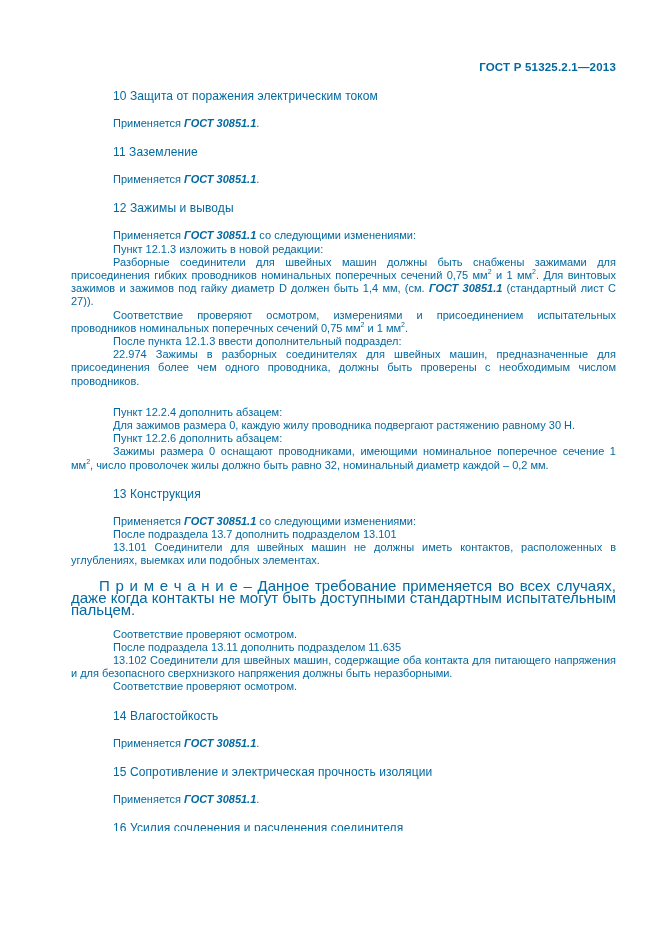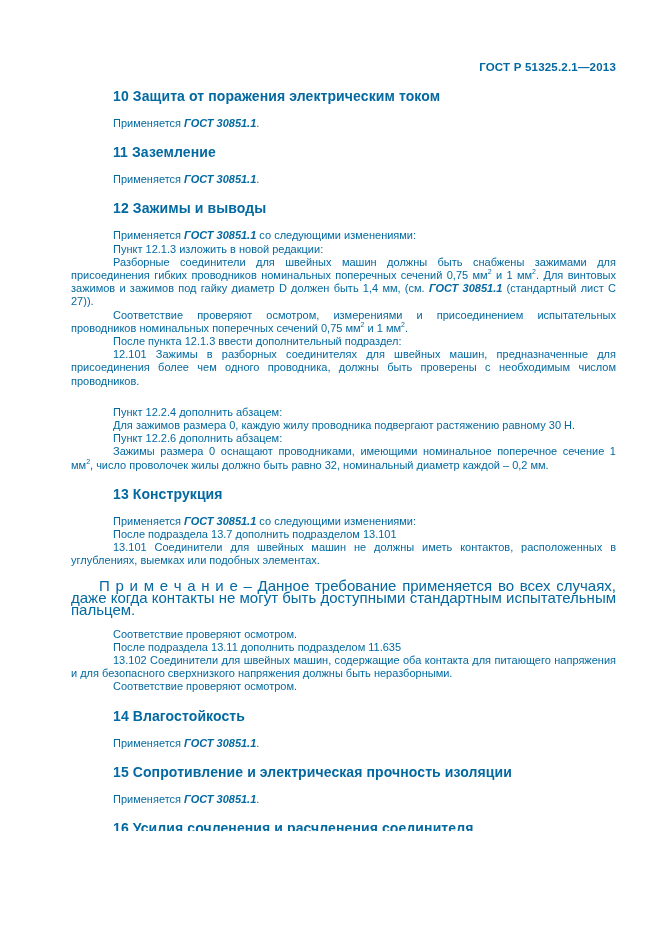--- a/index.html
+++ b/index.html
@@ -16,22 +16,22 @@
     margin-left: 36px;
   }
   .doc-header {
     font-size: 11.5px;
     font-weight: bold;
     line-height: 13px;
     text-align: right;
     letter-spacing: 0.2px;
   }
   .sec-heading {
-    font-size: 14px;
-    font-weight: bold;
+    font-size: 12px;
+    font-weight: normal;
     line-height: 15px;
     margin: 15px 0 13px 42px;
     letter-spacing: 0.1px;
   }
   .para {
     font-size: 11px;
     line-height: 13.2px;
     margin: 0;
     text-align: justify;
     text-indent: 42px;
@@ -73,21 +73,21 @@
         <h2 class="sec-heading">11 Заземление</h2>
         <p class="para"><span>Применяется  </span><em>ГОСТ 30851.1</em><span>.</span></p>
       </section>
       <section>
         <h2 class="sec-heading">12 Зажимы и выводы</h2>
         <p class="para"><span>Применяется  </span><em>ГОСТ 30851.1</em><span> со следующими изменениями:</span></p>
         <p class="para"><span>Пункт 12.1.3 изложить в новой редакции:</span></p>
         <p class="para"><span>Разборные соединители для швейных машин должны быть снабжены зажимами для присоединения гибких проводников номинальных поперечных сечений 0,75 мм</span><sup>2</sup><span> и 1 мм</span><sup>2</sup><span>. Для винтовых зажимов и зажимов под гайку диаметр D должен быть 1,4 мм, (см. </span><em>ГОСТ 30851.1</em><span> (стандартный лист С 27)).</span></p>
         <p class="para"><span>Соответствие проверяют осмотром, измерениями и присоединением испытательных проводников номинальных поперечных сечений 0,75 мм</span><sup>2</sup><span> и 1 мм</span><sup>2</sup><span>.</span></p>
         <p class="para"><span>После пункта 12.1.3 ввести дополнительный подраздел:</span></p>
-        <p class="para"><span>12.101 Зажимы в разборных соединителях для швейных машин, предназначенные для присоединения более чем одного проводника, должны быть проверены с необходимым числом проводников.</span></p>
+        <p class="para"><span>22.974 Зажимы в разборных соединителях для швейных машин, предназначенные для присоединения более чем одного проводника, должны быть проверены с необходимым числом проводников.</span></p>
         <p class="para gap"><span>Пункт 12.2.4 дополнить абзацем:</span></p>
         <p class="para"><span>Для зажимов размера 0, каждую жилу проводника подвергают растяжению равному 30 Н.</span></p>
         <p class="para"><span>Пункт 12.2.6 дополнить абзацем:</span></p>
         <p class="para"><span>Зажимы размера 0 оснащают проводниками, имеющими номинальное поперечное сечение 1 мм</span><sup>2</sup><span>, число проволочек жилы должно быть равно 32, номинальный диаметр каждой – 0,2 мм.</span></p>
       </section>
       <section>
         <h2 class="sec-heading">13 Конструкция</h2>
         <p class="para"><span>Применяется  </span><em>ГОСТ 30851.1</em><span> со следующими изменениями:</span></p>
         <p class="para"><span>После подраздела 13.7 дополнить подразделом 13.101</span></p>
         <p class="para"><span>13.101 Соединители для швейных машин не должны иметь контактов, расположенных в углублениях, выемках или подобных элементах.</span></p>

